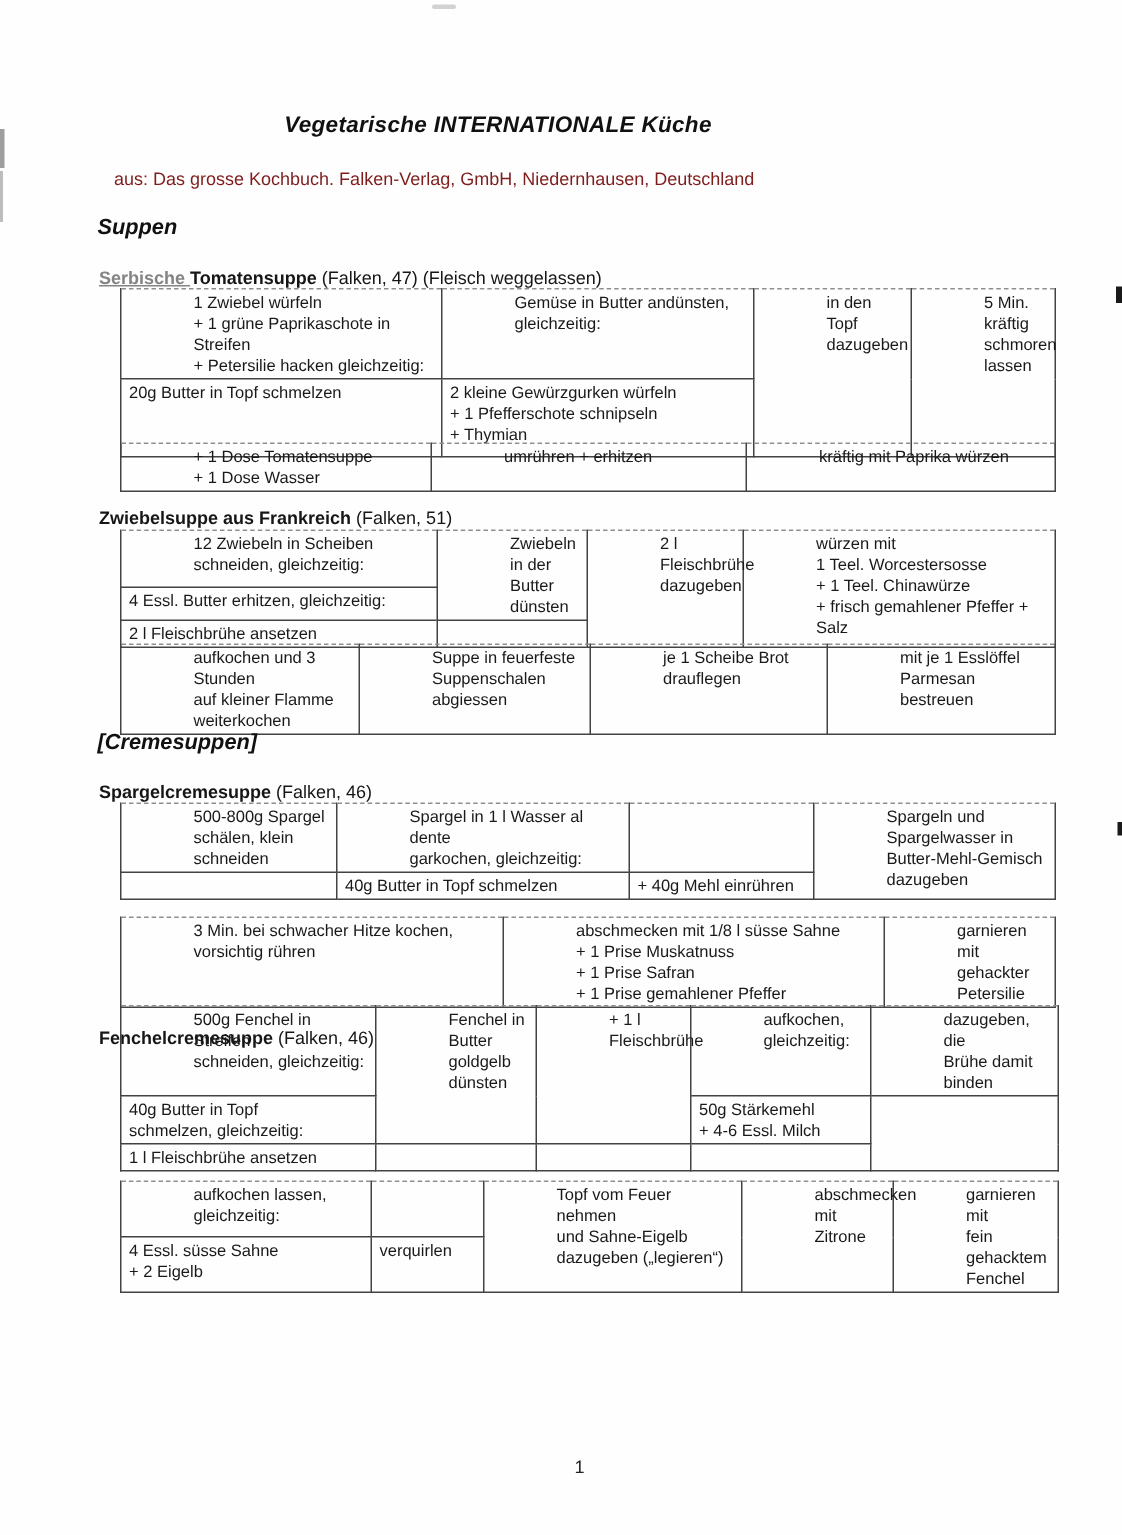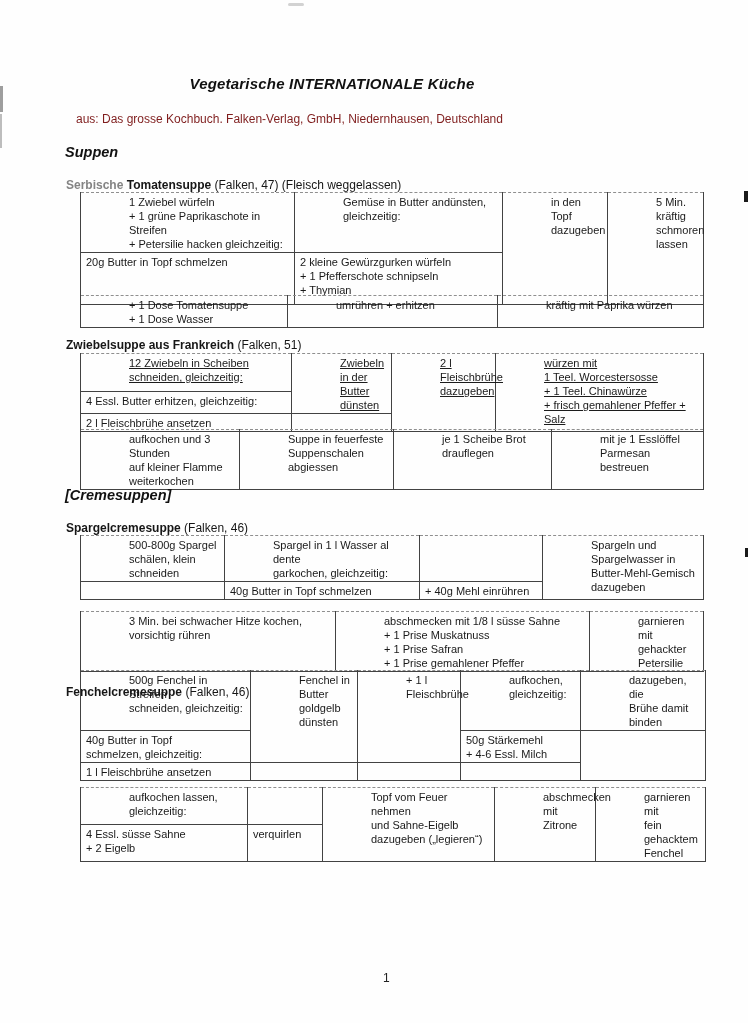--- a/index.html
+++ b/index.html
@@ -8,21 +8,21 @@
     font-family:"Liberation Sans",sans-serif;color:#1c1c1c;
   }
   .title{
     position:absolute;left:0;top:75px;width:664px;text-align:center;
     font-size:15px;font-weight:bold;font-style:italic;letter-spacing:.2px;color:#111;
   }
   .source{position:absolute;left:76px;top:112px;font-size:12px;color:#7f1d1d;}
   .sect{position:absolute;left:65px;font-size:14.5px;font-weight:bold;font-style:italic;color:#111;}
   .rhead{position:absolute;left:66px;font-size:12px;color:#161616;}
   .rhead .b{font-weight:bold;}
-  .rhead .faded{color:#848484;}
+  .rhead .faded{color:#848484;text-decoration:underline;}
   table.tbl{
     position:absolute;border-collapse:collapse;table-layout:fixed;
   }
   table.tbl td{
     border:1px solid #424242;vertical-align:top;
     font-size:11px;line-height:14px;padding:2px 5px 1px 5px;
     white-space:pre-line;color:#191919;
   }
   table.tbl tr:first-child td{border-top:1px dashed #8f8f8f;padding-left:48px;}
   .pagenum{position:absolute;left:383px;top:971px;font-size:12px;color:#222;}
@@ -94,21 +94,21 @@
   <div class="rhead" style="top:338px;"><span class="b">Zwiebelsuppe aus Frankreich</span><span> (Falken, 51)</span></div>
 
   <table class="tbl" style="left:80px;top:353px;width:623px;">
     <colgroup>
         <col style="width:211px">
         <col style="width:100px">
         <col style="width:104px">
         <col style="width:208px">
       </colgroup>
     <tbody>
-        <tr style="height:31px;text-decoration:underline;">
+        <tr style="height:31px;">
       <td>12 Zwiebeln in Scheiben
 schneiden, gleichzeitig:</td>
       <td rowspan="2">Zwiebeln in der
 Butter dünsten</td>
       <td rowspan="3">2 l Fleischbrühe
 dazugeben</td>
       <td rowspan="3">würzen mit
 1 Teel. Worcestersosse
 + 1 Teel. Chinawürze
 + frisch gemahlener Pfeffer + Salz</td>

